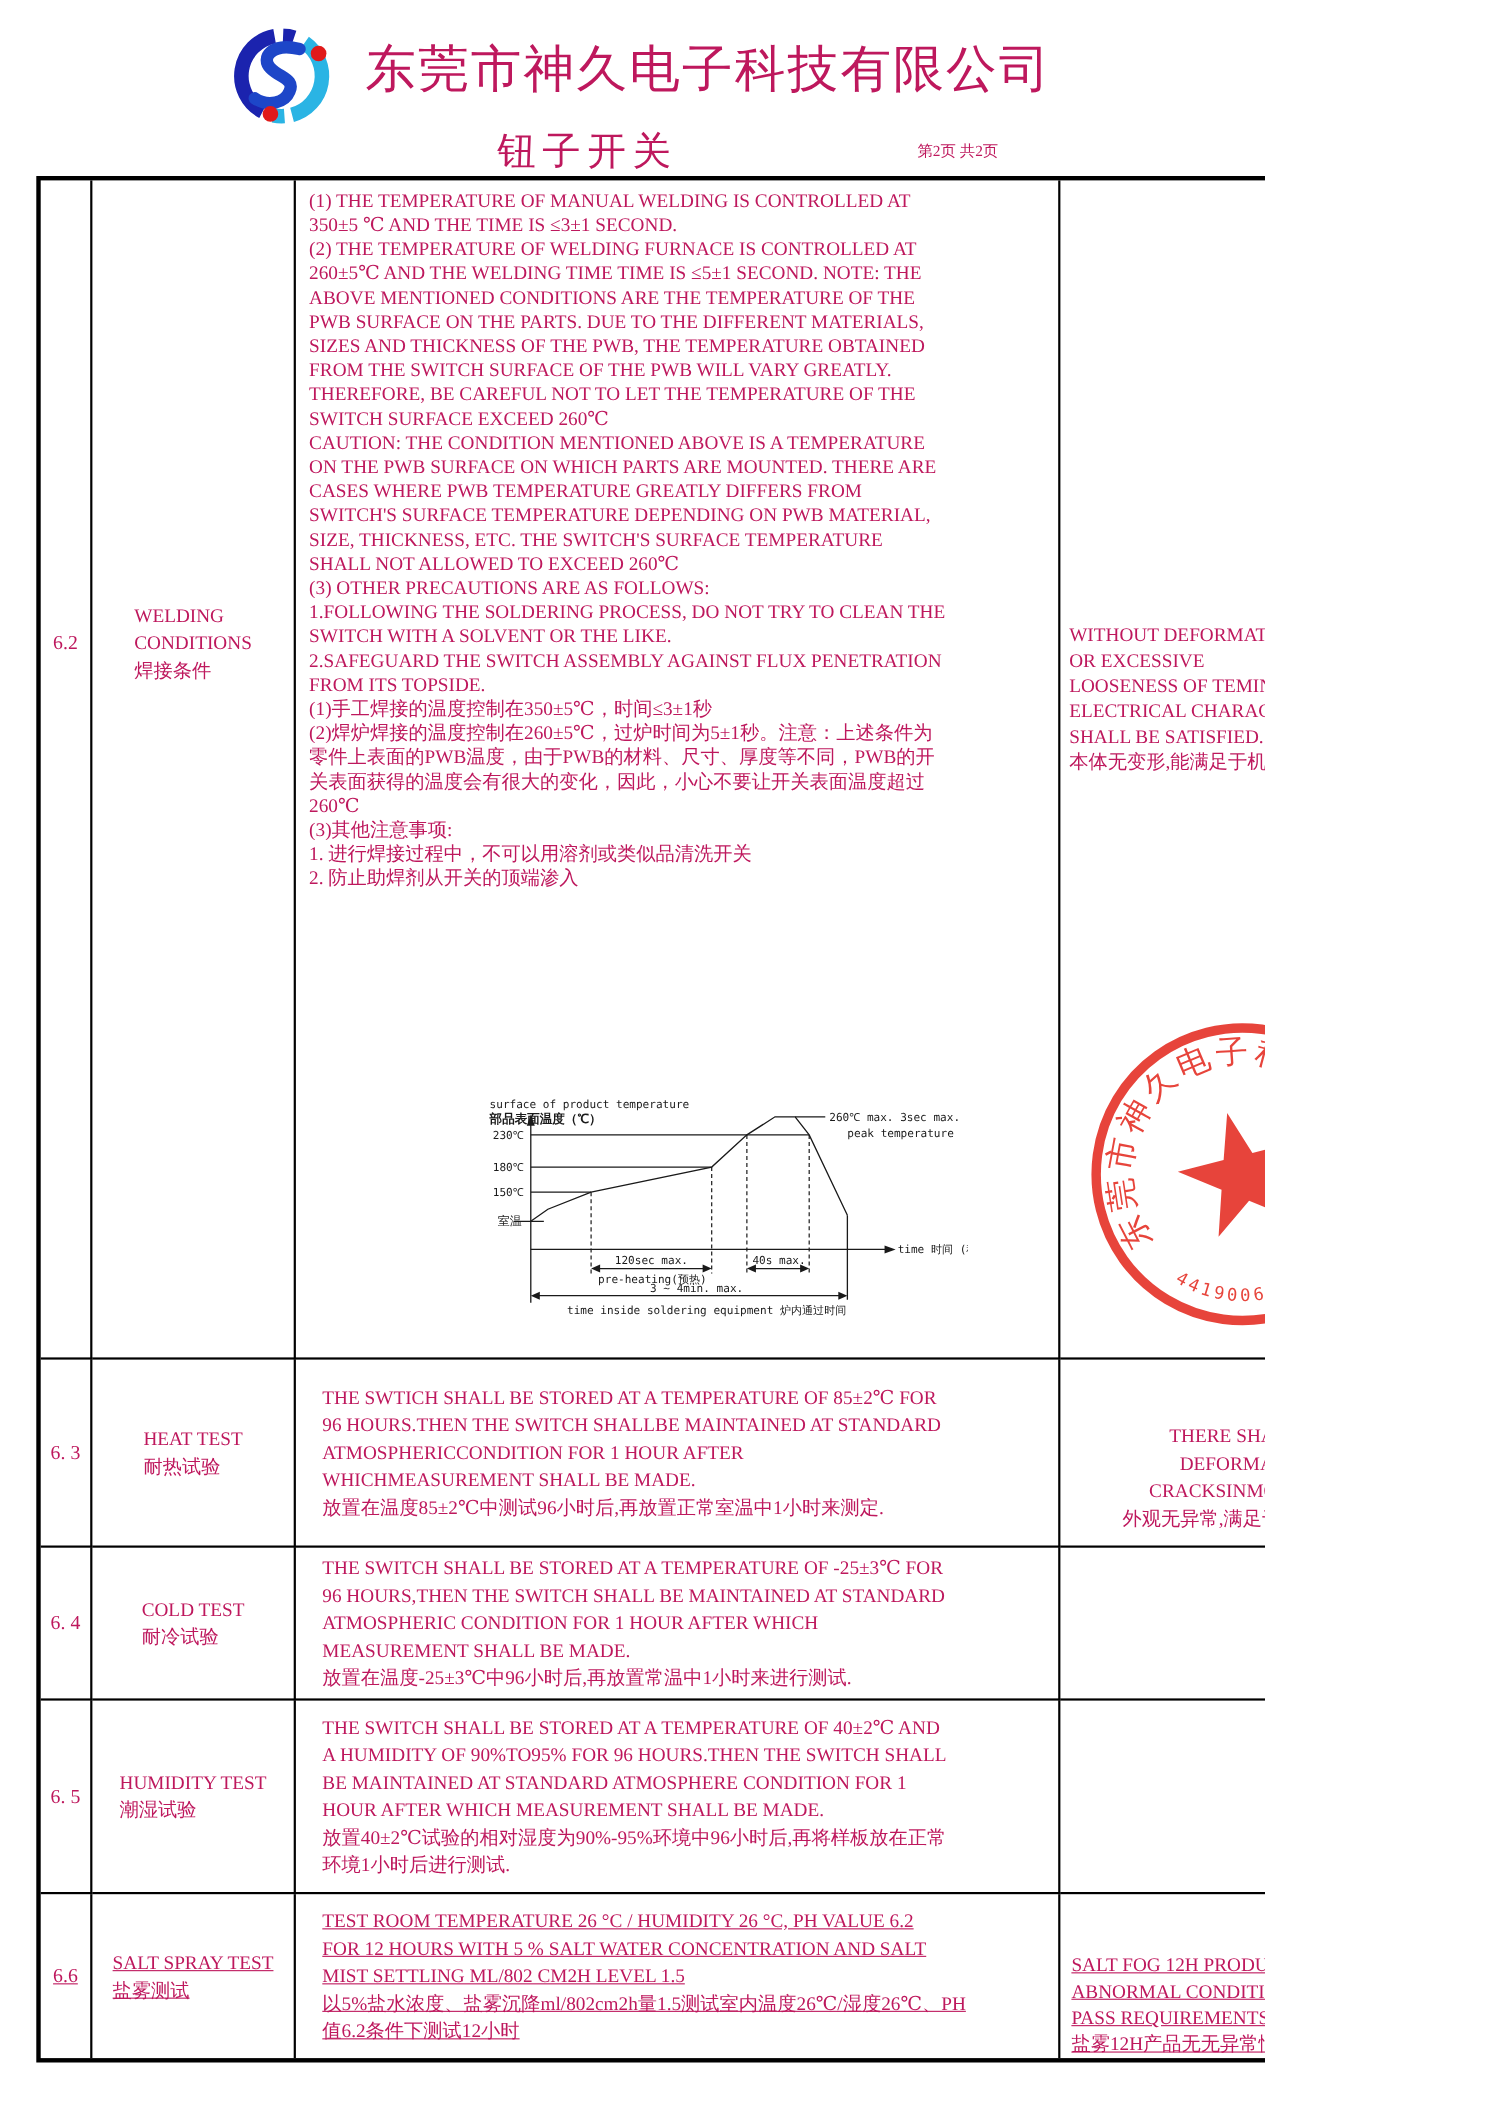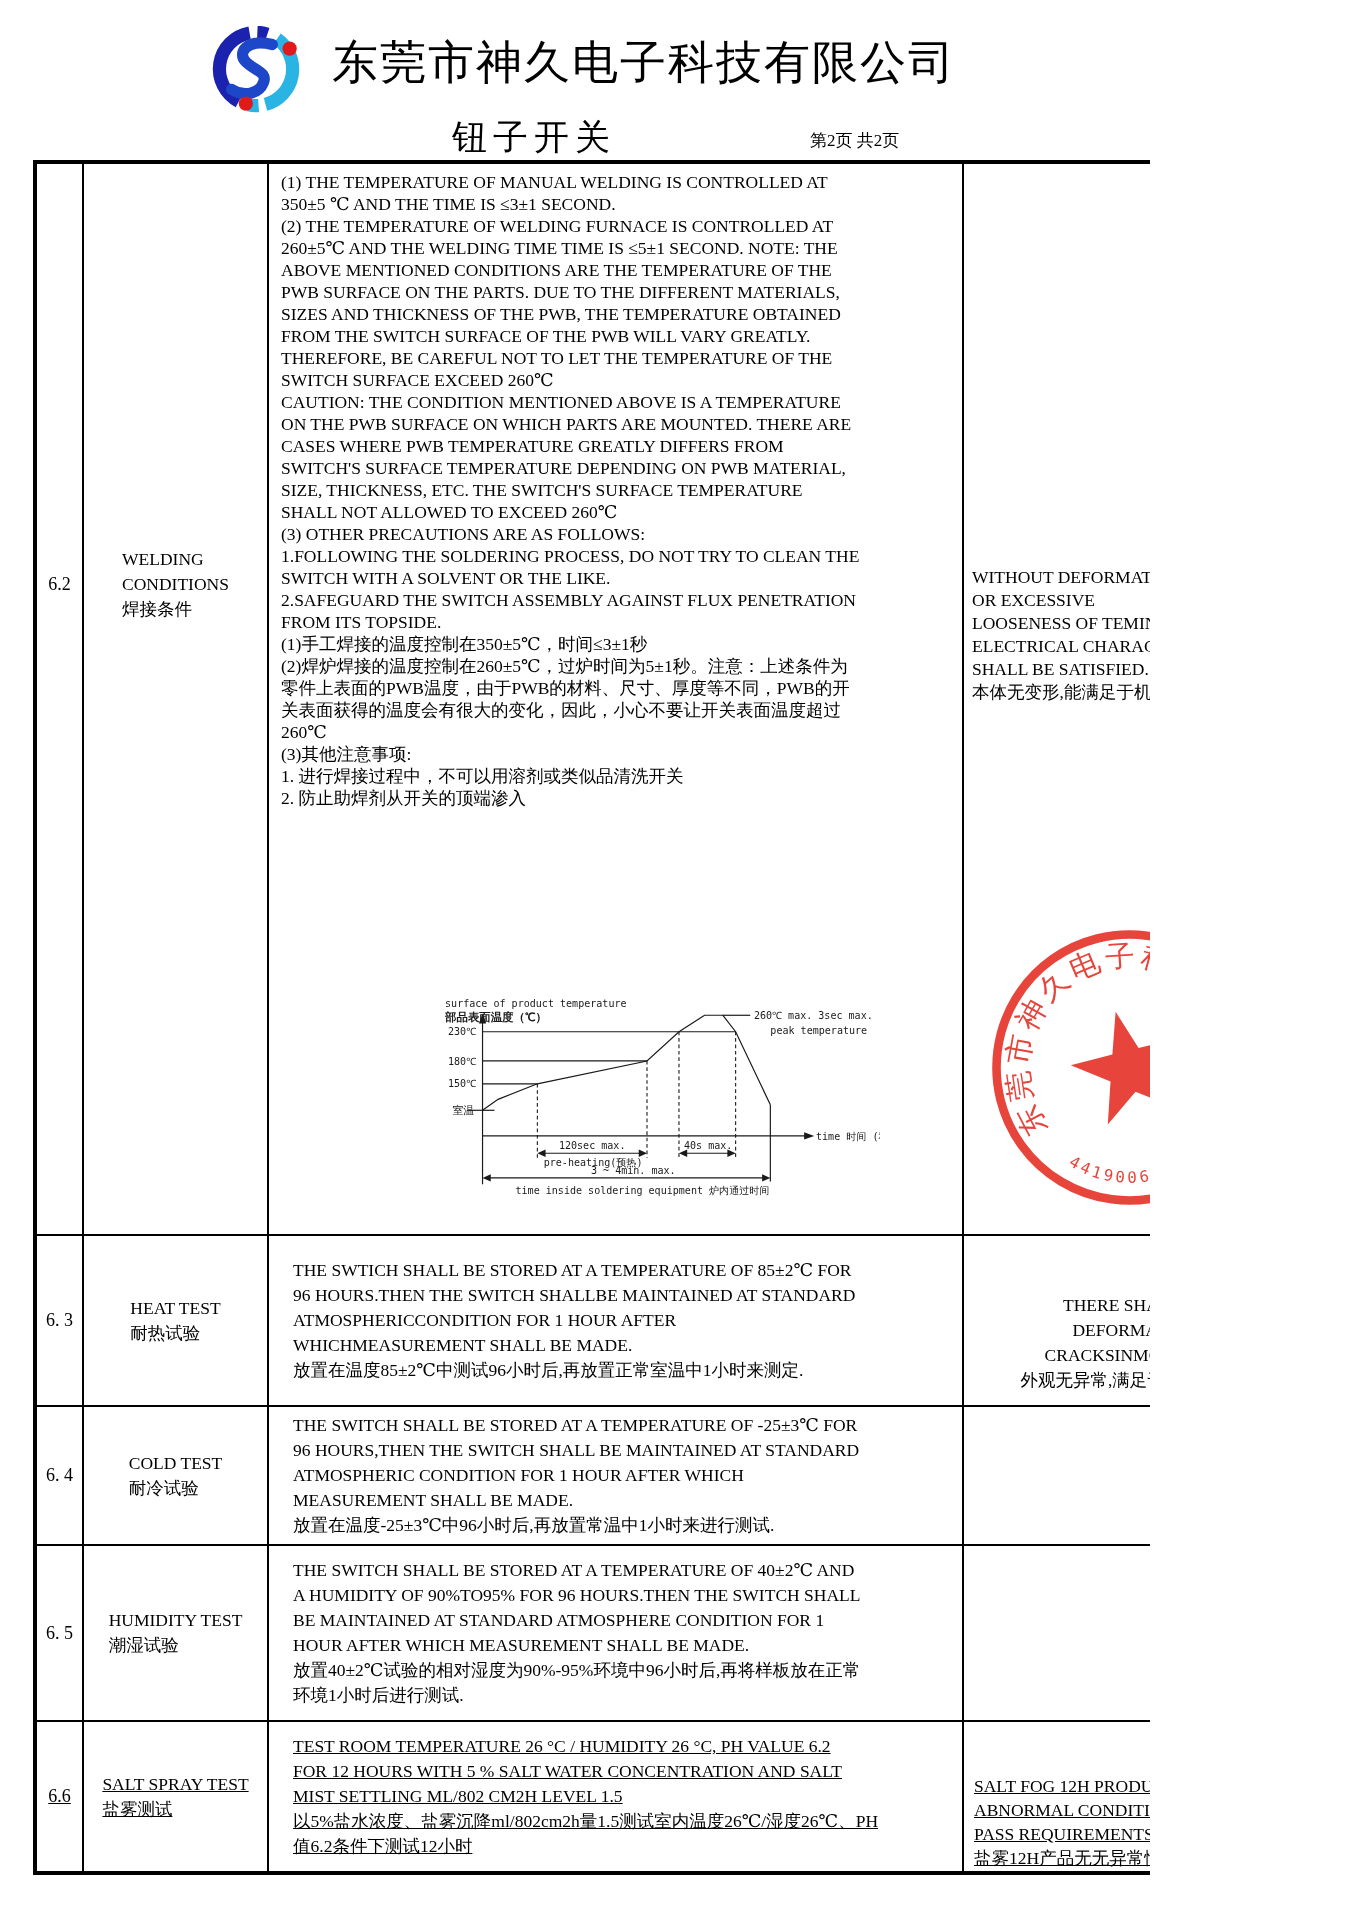--- a/index.html
+++ b/index.html
@@ -1,23 +1,23 @@
 <!DOCTYPE html>
 <html><head>
 <meta charset="utf-8">
 <style>
   html,body{margin:0;padding:0;background:#ffffff;}
   .page{position:relative;width:1150px;height:1920px;background:#ffffff;
-        font-family:"Liberation Serif","DejaVu Serif",serif;color:#000000;overflow:hidden;}
+        font-family:"Liberation Serif","DejaVu Serif",serif;color:#be185d;overflow:hidden;}
 
   
   .logo{position:absolute;left:198px;top:26px;width:112px;height:88px;}
   .company{position:absolute;left:332px;top:32px;font-size:46px;letter-spacing:2px;white-space:nowrap;}
   .title{position:absolute;left:452px;top:114px;font-size:35px;letter-spacing:6px;white-space:nowrap;}
-  .pageinfo{position:absolute;left:810px;top:129px;font-size:17px;white-space:nowrap;}
+  .pageinfo{position:absolute;left:834px;top:129px;font-size:14px;white-space:nowrap;}
 
   
   .spec-table{position:absolute;left:33px;top:160px;width:1289px;
               display:grid;grid-template-columns:47px 185px 695px 1fr;
               grid-template-rows:1072px 171px 139px 176px 149px;
               border:4px solid #000;box-sizing:border-box;background:#fff;}
   .cell{border-right:2px solid #000;border-bottom:2px solid #000;box-sizing:border-box;
         position:relative;font-size:17.5px;}
   .c-res{border-right:none;margin-top:44px;}
   .r5{border-bottom:none;text-decoration:underline;}

